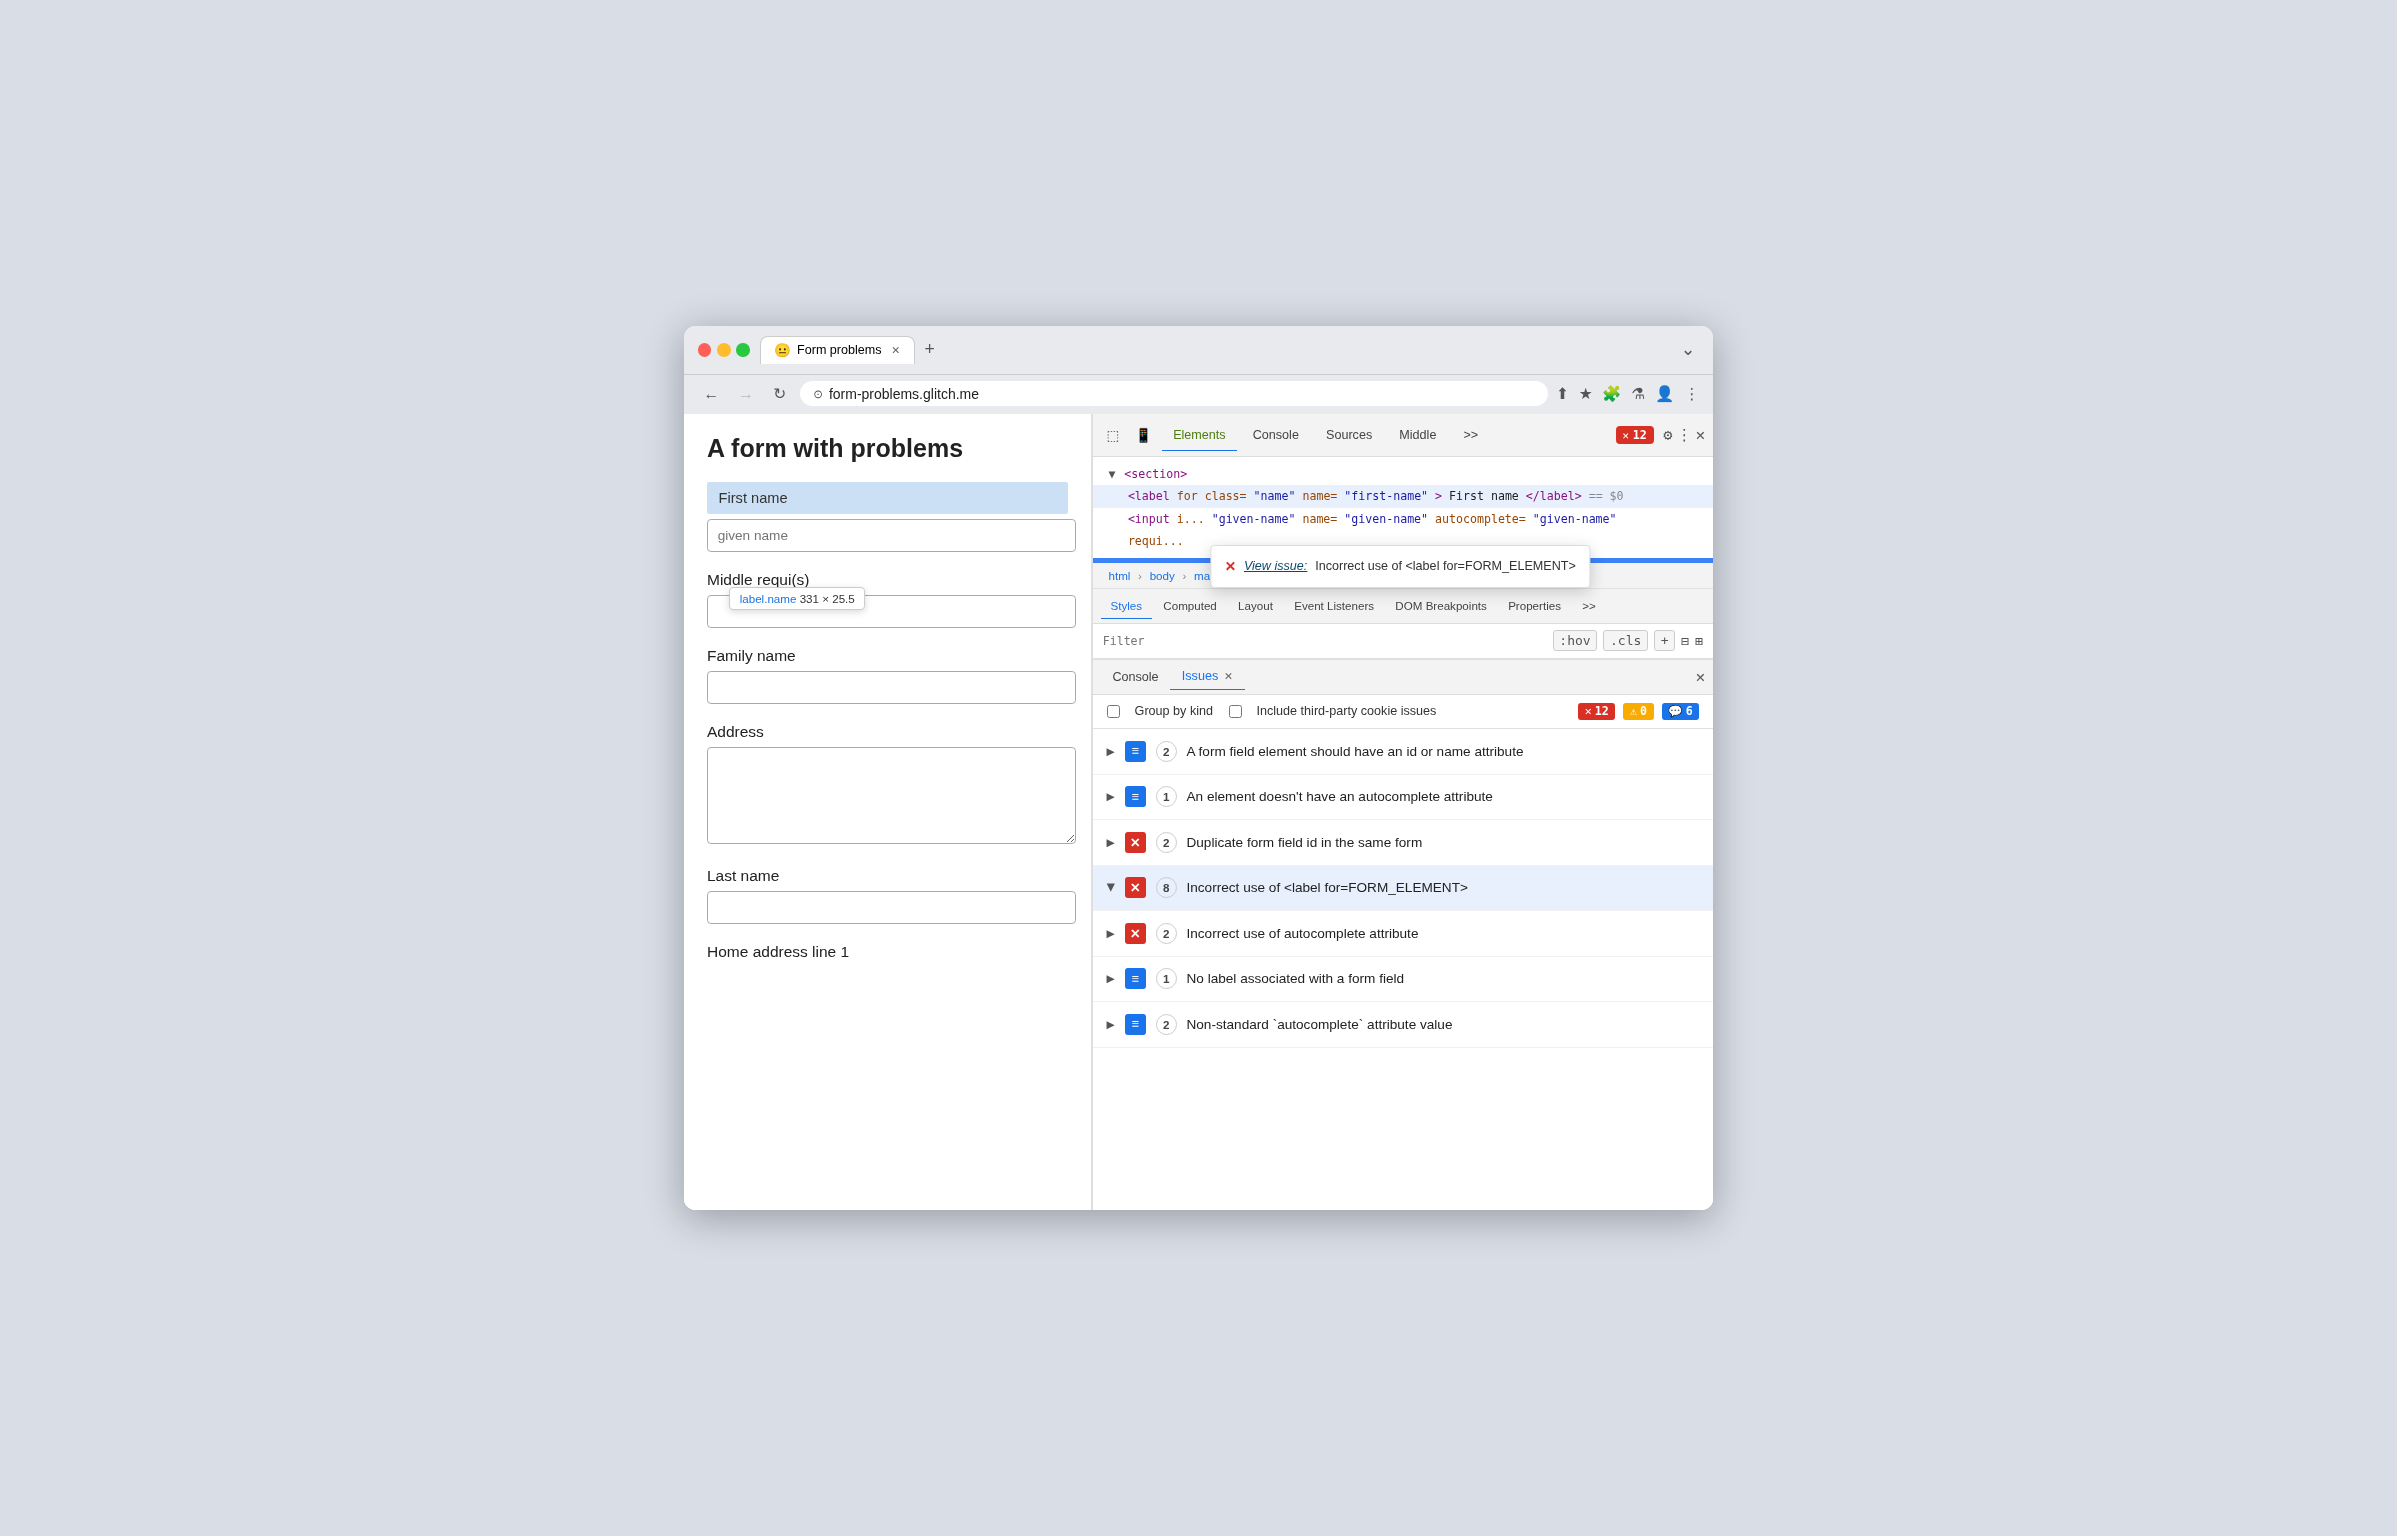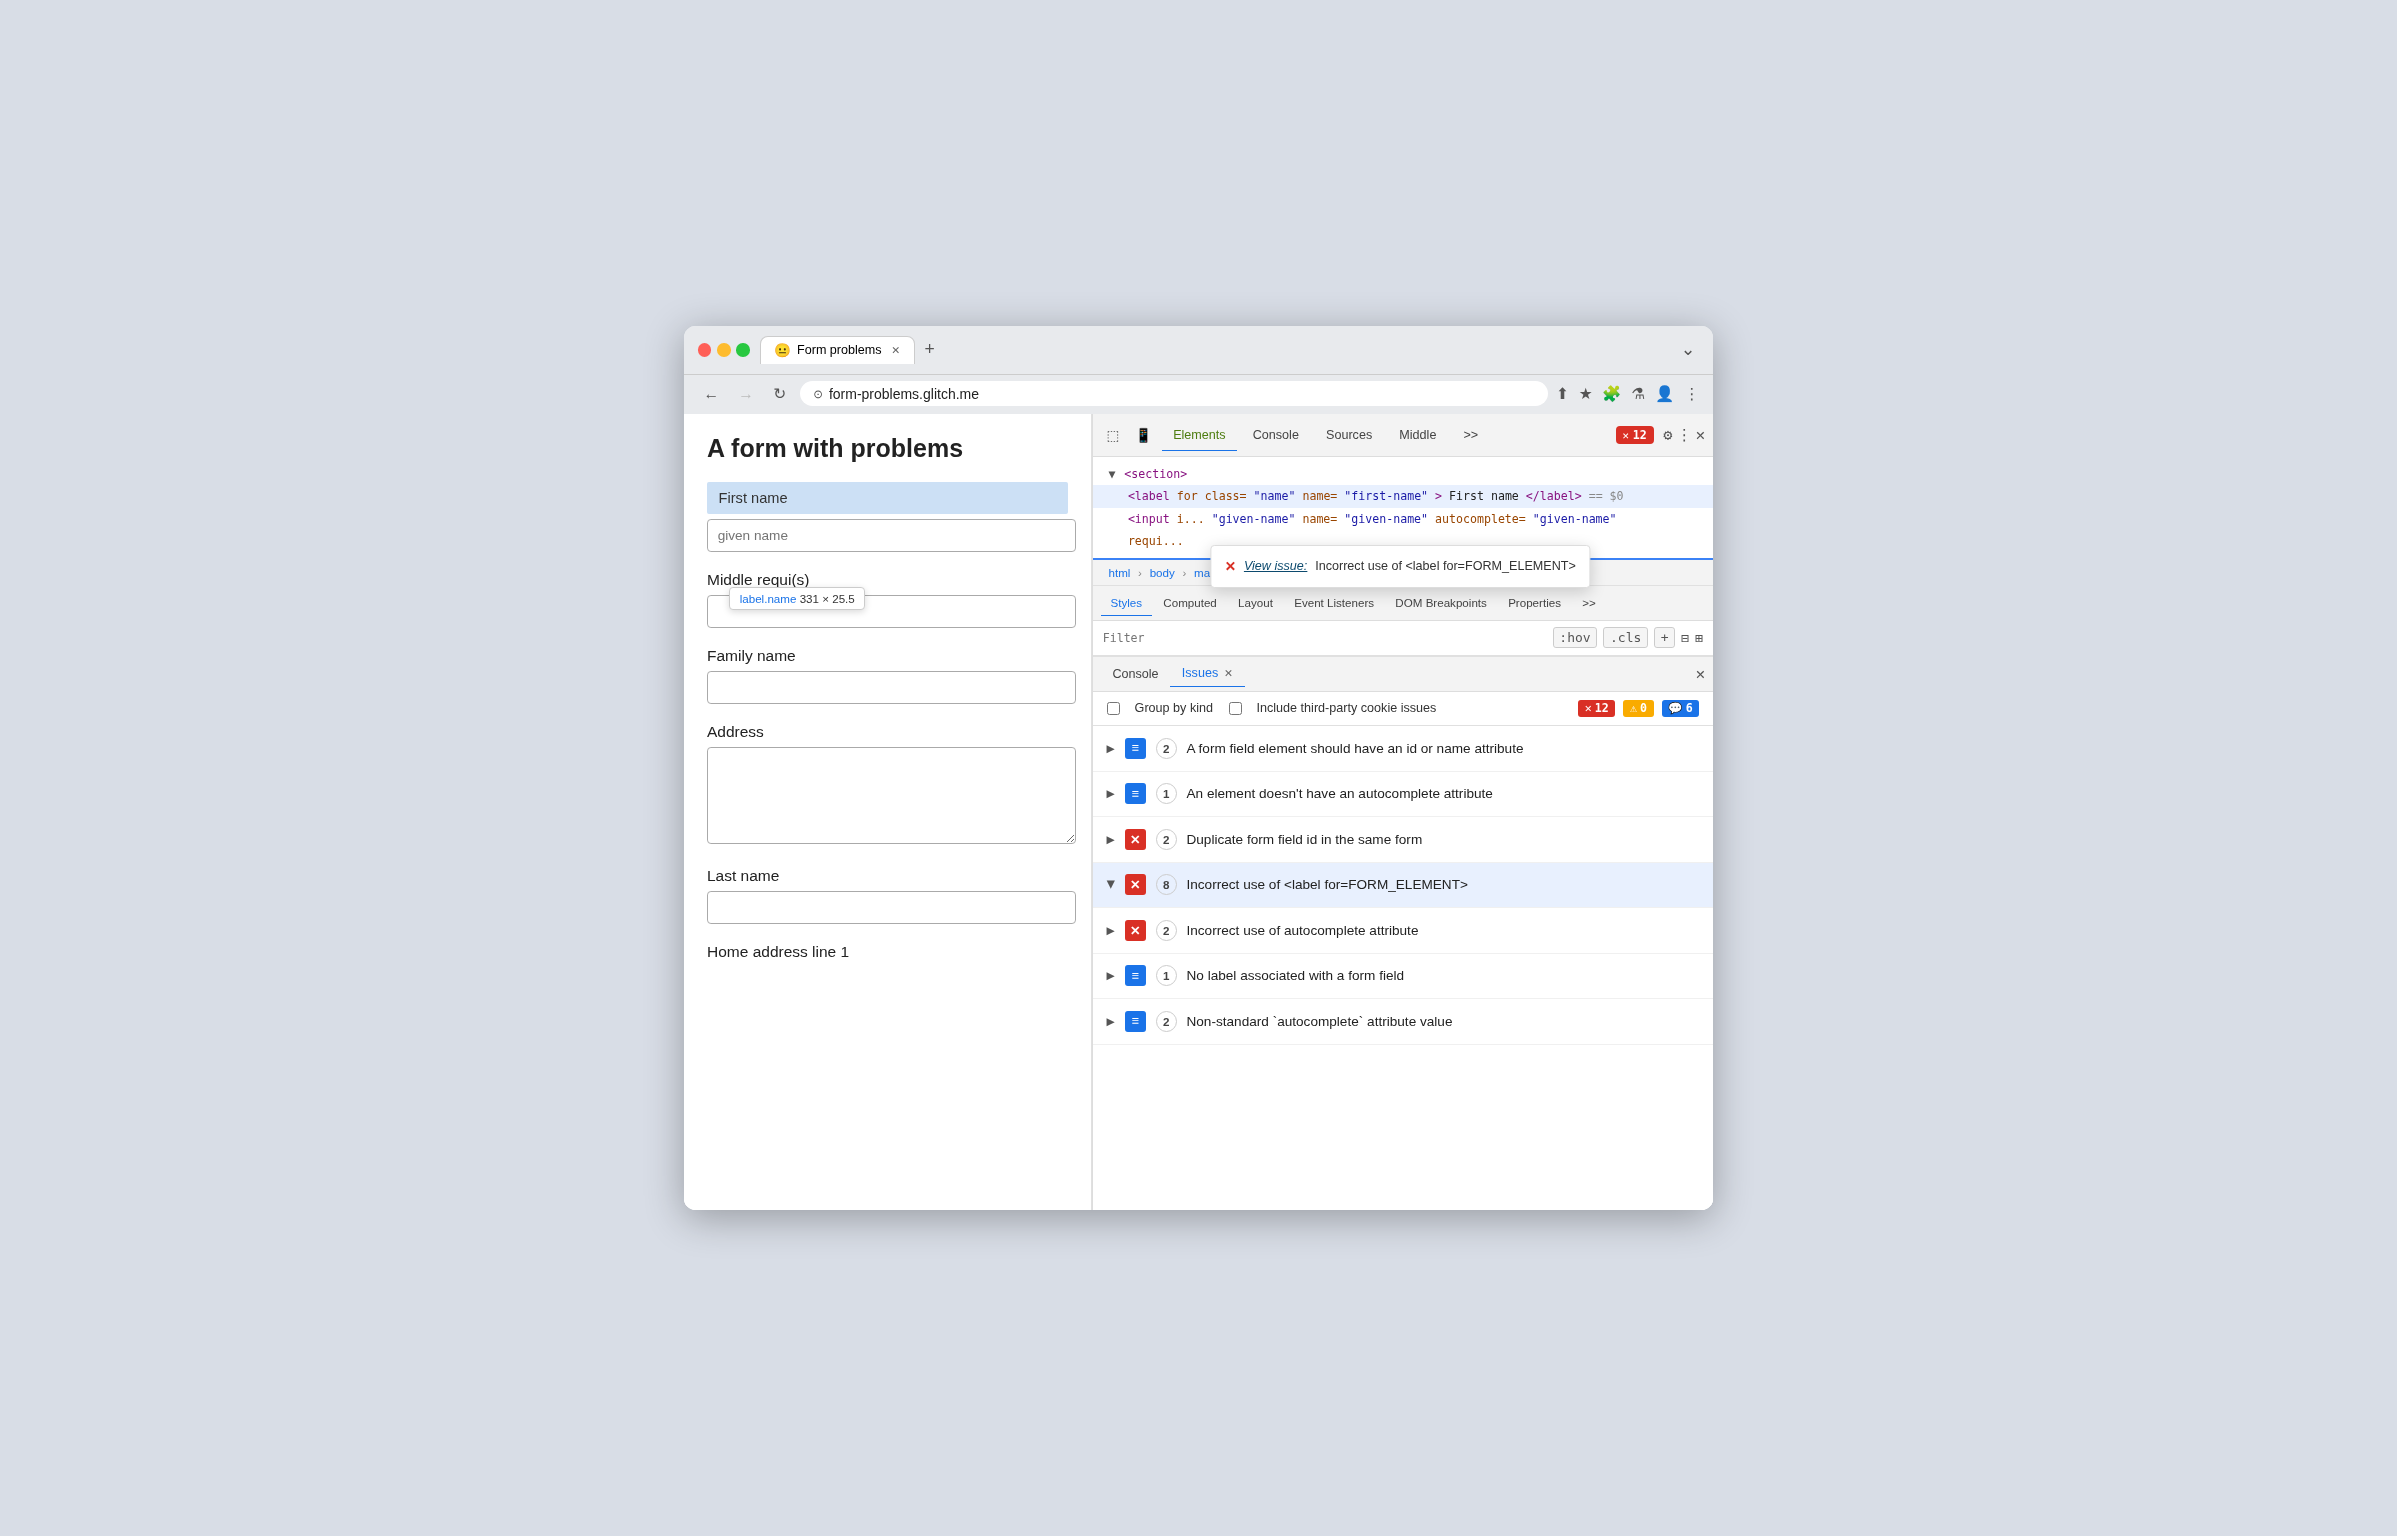--- a/index.html
+++ b/index.html
@@ -197,21 +197,21 @@
       gap: 3.9px;
       margin-left: auto;
     }
     .devtools-gear { font-size: 15.5px; color: #555; margin-left: 5.8px; cursor: pointer; }
     .devtools-more { font-size: 15.5px; color: #555; cursor: pointer; }
     .devtools-close { font-size: 15.5px; color: #555; cursor: pointer; }
     
     .html-panel {
       background: #fff;
       padding: 5.8px 0;
-      border-bottom: 2px solid #3b82f6;
+      border-bottom: 5px solid #3b82f6;
       font-family: 'Menlo', 'Consolas', monospace;
       font-size: 11.6px;
     }
     .html-line {
       padding: 1.9px 15.5px;
       white-space: nowrap;
       line-height: 1.6;
     }
     .html-line.selected { background: #e8f0fe; }
     .html-tag { color: #881280; }

